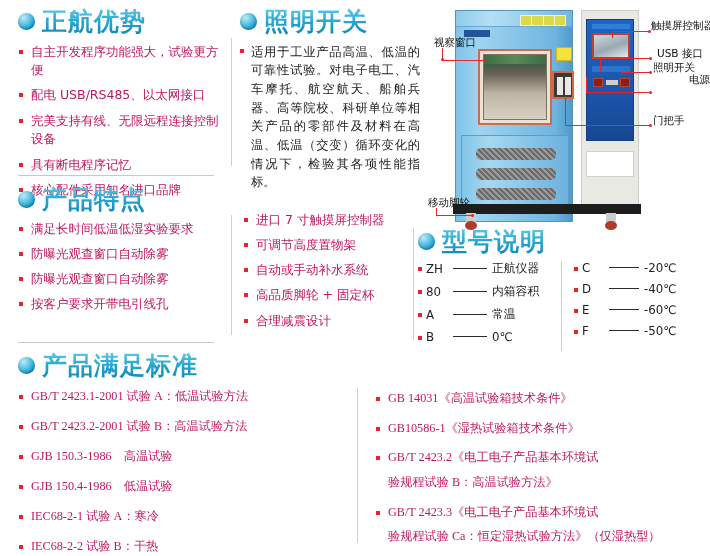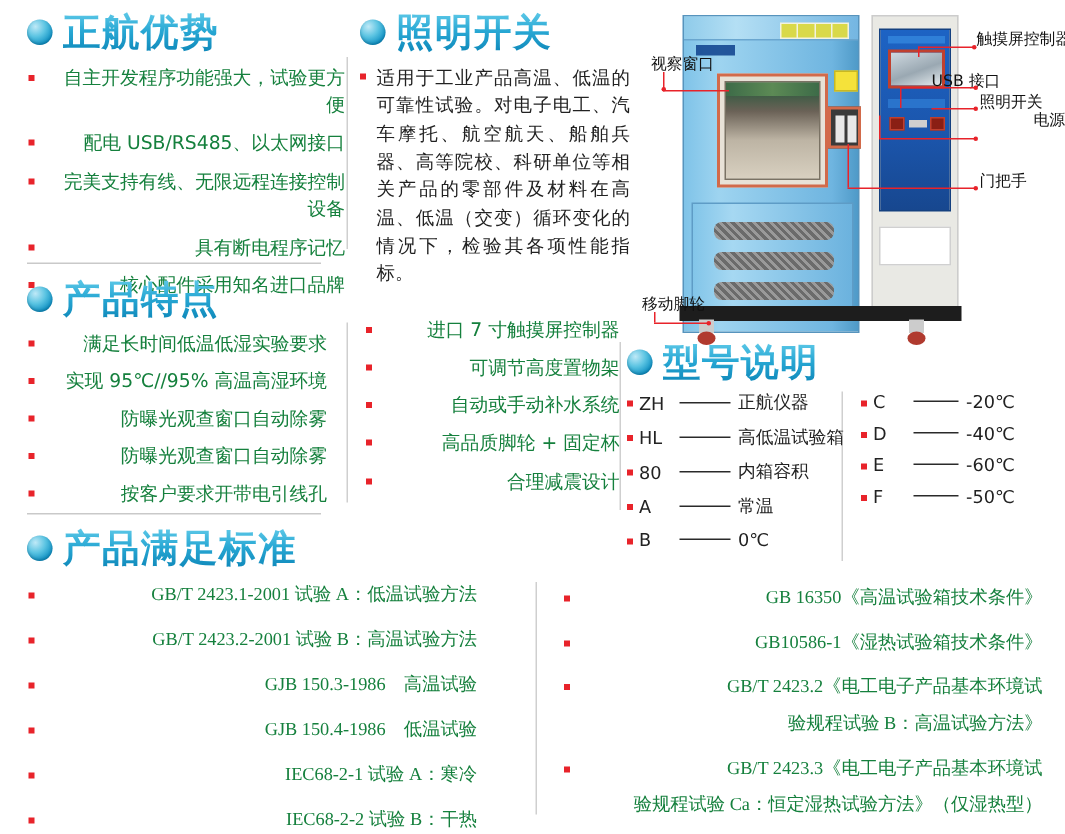--- a/index.html
+++ b/index.html
@@ -29,22 +29,21 @@
     line-height: 1.1; white-space: nowrap;
   }
 
   
   ul.blist { list-style: none; }
   ul.blist li {
     position: relative;
     padding-left: 13px;
     font-size: 12.5px;
     line-height: 1.45;
-    color: #15803d;
-    text-align: right;
+    color: #be185d;
   }
   ul.blist li::before {
     content: "";
     position: absolute; left: 1px; top: 7px;
     width: 4px; height: 4px; background: #e8232a;
   }
   ul.blist.wide li { margin-bottom: 8.5px; font-family: Liberation Serif, serif; }
 
   
   #sec-adv { position: absolute; left: 18px; top: 8px; width: 212px; }
@@ -221,21 +220,20 @@
 
   <div id="divider-h1"></div>
 
   <div id="sec-feat">
     <div class="sec-head">
       <span class="orb"></span>
       <span class="sec-title">产品特点</span>
     </div>
     <ul class="blist">
       <li>满足长时间低温低湿实验要求</li>
-      <li>实现 95℃//95% 高温高湿环境</li>
       <li>防曝光观查窗口自动除雾</li>
       <li>防曝光观查窗口自动除雾</li>
       <li>按客户要求开带电引线孔</li>
     </ul>
   </div>
 
   <div id="divider-v2"></div>
 
   <div id="feat-col2">
     <ul class="blist">
@@ -256,25 +254,20 @@
       <span class="sec-title">型号说明</span>
     </div>
     <div class="legend-wrap">
       <div class="legend-col">
         <div class="leg-row">
           <span class="leg-code">ZH</span>
           <span class="leg-dash"></span>
           <span class="leg-val">正航仪器</span>
         </div>
         <div class="leg-row">
-          <span class="leg-code">HL</span>
-          <span class="leg-dash"></span>
-          <span class="leg-val">高低温试验箱</span>
-        </div>
-        <div class="leg-row">
           <span class="leg-code">80</span>
           <span class="leg-dash"></span>
           <span class="leg-val">内箱容积</span>
         </div>
         <div class="leg-row">
           <span class="leg-code">A</span>
           <span class="leg-dash"></span>
           <span class="leg-val">常温</span>
         </div>
         <div class="leg-row">
@@ -321,21 +314,21 @@
       <li>IEC68-2-1 试验 A：寒冷</li>
       <li>IEC68-2-2 试验 B：干热</li>
     </ul>
   </div>
 
   <div id="divider-v4"></div>
 
   <div id="std-col2">
     <ul class="blist wide">
       <li>
-        <span>GB 16350《高温试验箱技术条件》</span>
+        <span>GB 14031《高温试验箱技术条件》</span>
       </li>
       <li>
         <span>GB10586-1《湿热试验箱技术条件》</span>
       </li>
       <li>
         <span>GB/T 2423.2《电工电子产品基本环境试</span>
         <span class="cont">验规程试验 B：高温试验方法》</span>
       </li>
       <li>
         <span>GB/T 2423.3《电工电子产品基本环境试</span>
@@ -397,21 +390,21 @@
   <div class="callout" style="left:434px; top:36px;">视察窗口</div>
   <div class="lead v" style="left:442px; top:48px; height:12px;"></div>
   <div class="lead h" style="left:442px; top:60px; width:44px;"></div>
   <div class="dot" style="left:441px; top:58px;"></div>
 
   <div class="callout" style="left:651px; top:19px;">触摸屏控制器</div>
   <div class="lead h" style="left:612px; top:31px; width:38px;"></div>
   <div class="lead v" style="left:612px; top:31px; height:7px;"></div>
   <div class="dot" style="left:648px; top:30px;"></div>
 
-  <div class="callout" style="left:621px; top:47px;">USB 接口</div>
+  <div class="callout" style="left:657px; top:47px;">USB 接口</div>
   <div class="lead h" style="left:600px; top:58px; width:50px;"></div>
   <div class="dot" style="left:649px; top:57px;"></div>
   <div class="lead v" style="left:600px; top:58px; height:14px;"></div>
 
   <div class="callout" style="left:653px; top:61px;text-align:center;">照明开关</div>
   <div class="lead h" style="left:621px; top:72px; width:29px;"></div>
   <div class="dot" style="left:649px; top:71px;"></div>
 
   <div class="callout" style="left:653px; top:73px;margin-left:36px;">电源开关</div>
   <div class="lead h" style="left:586px; top:92px; width:64px;"></div>

